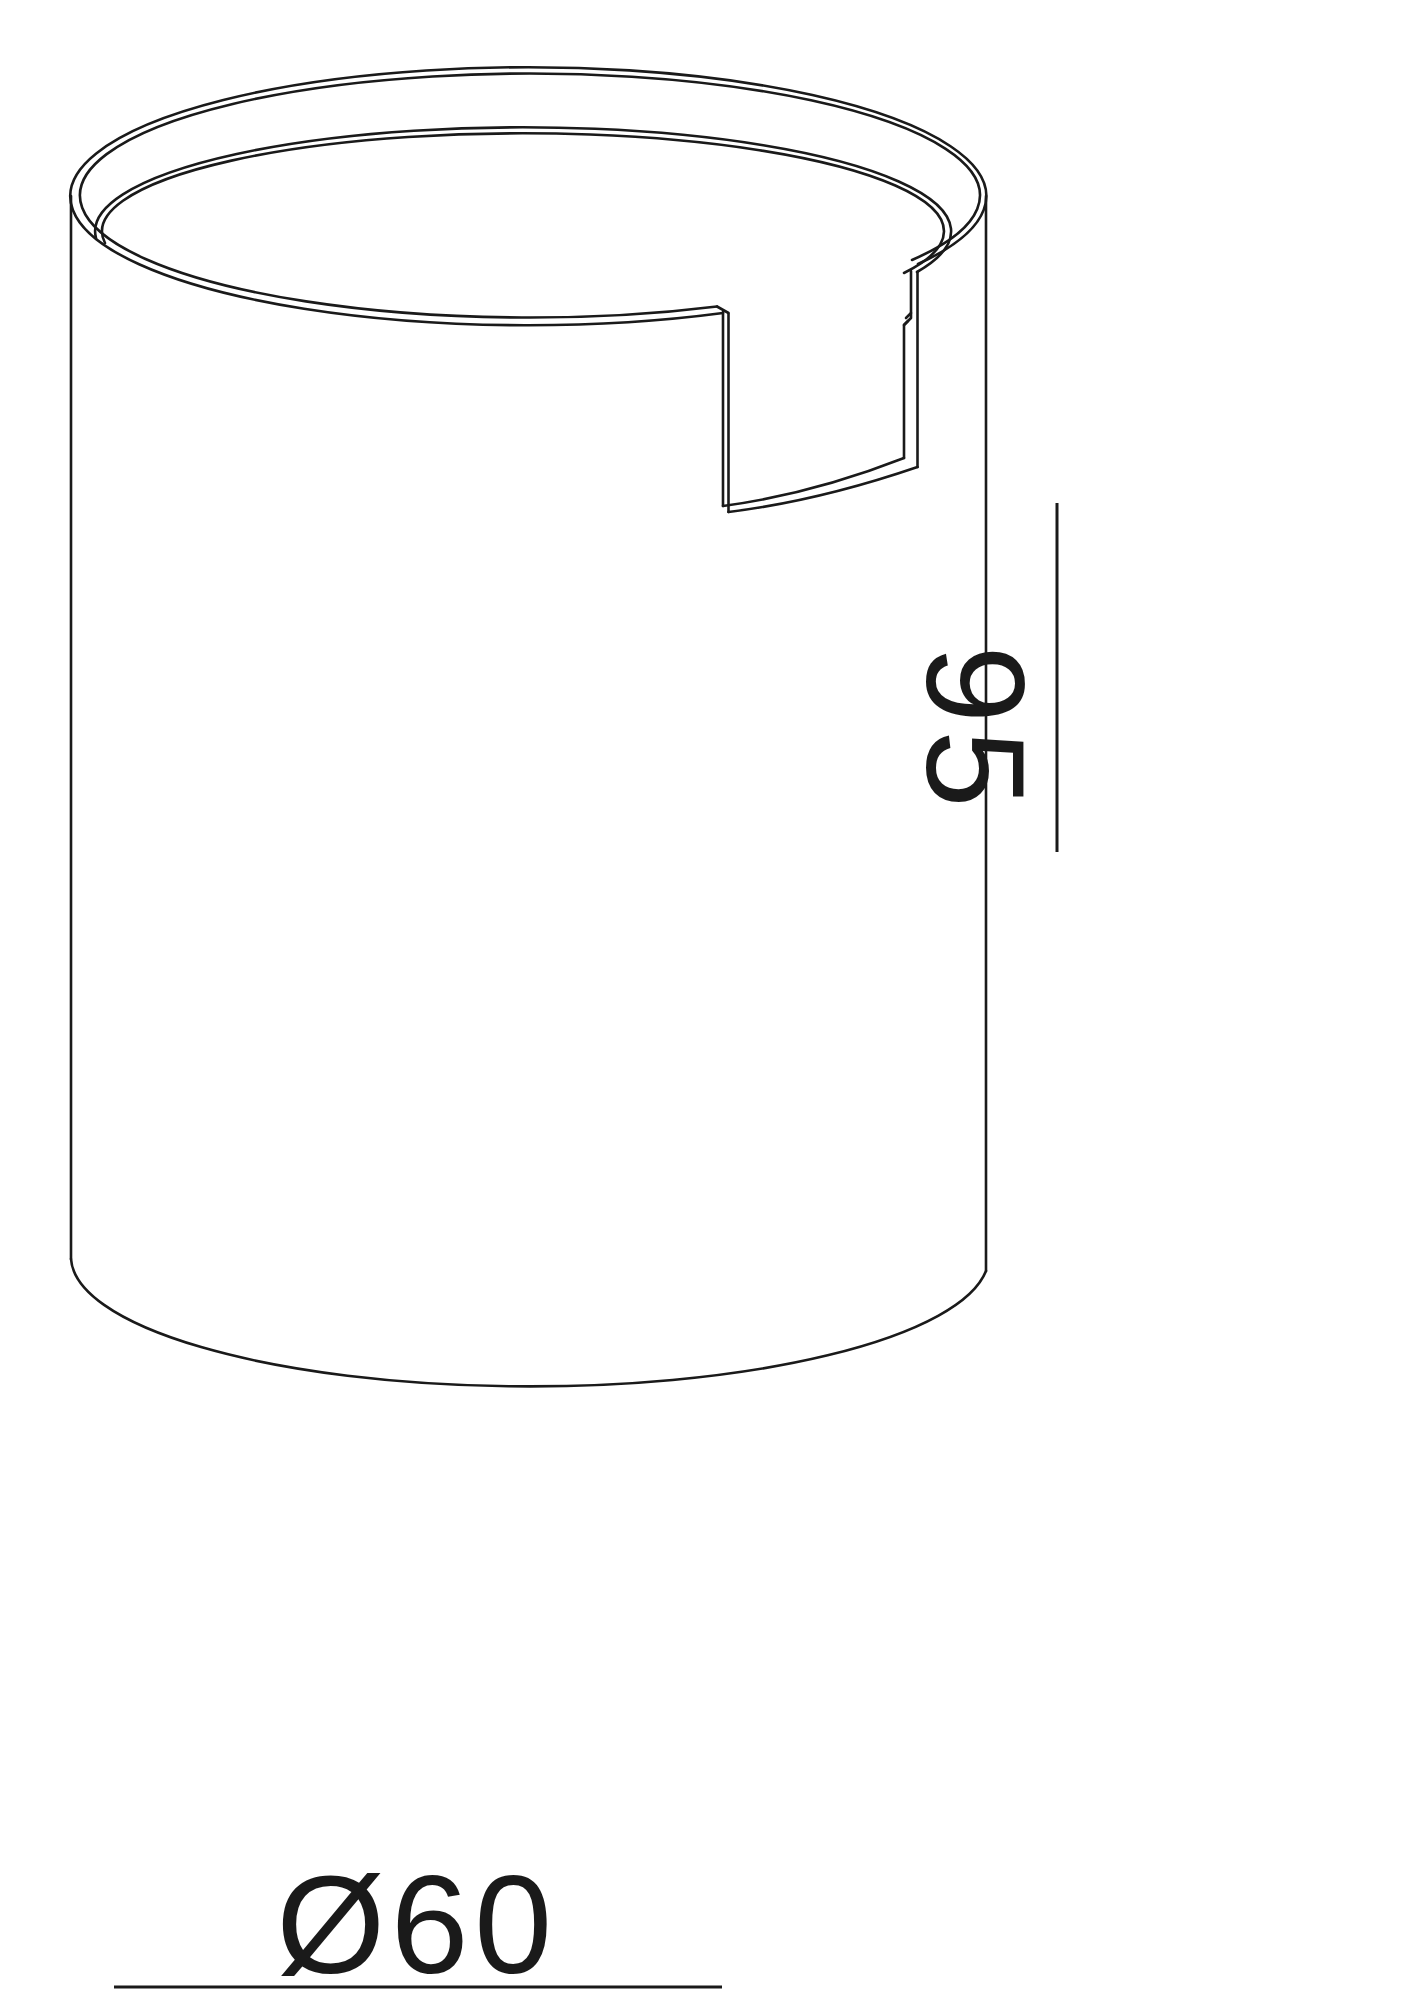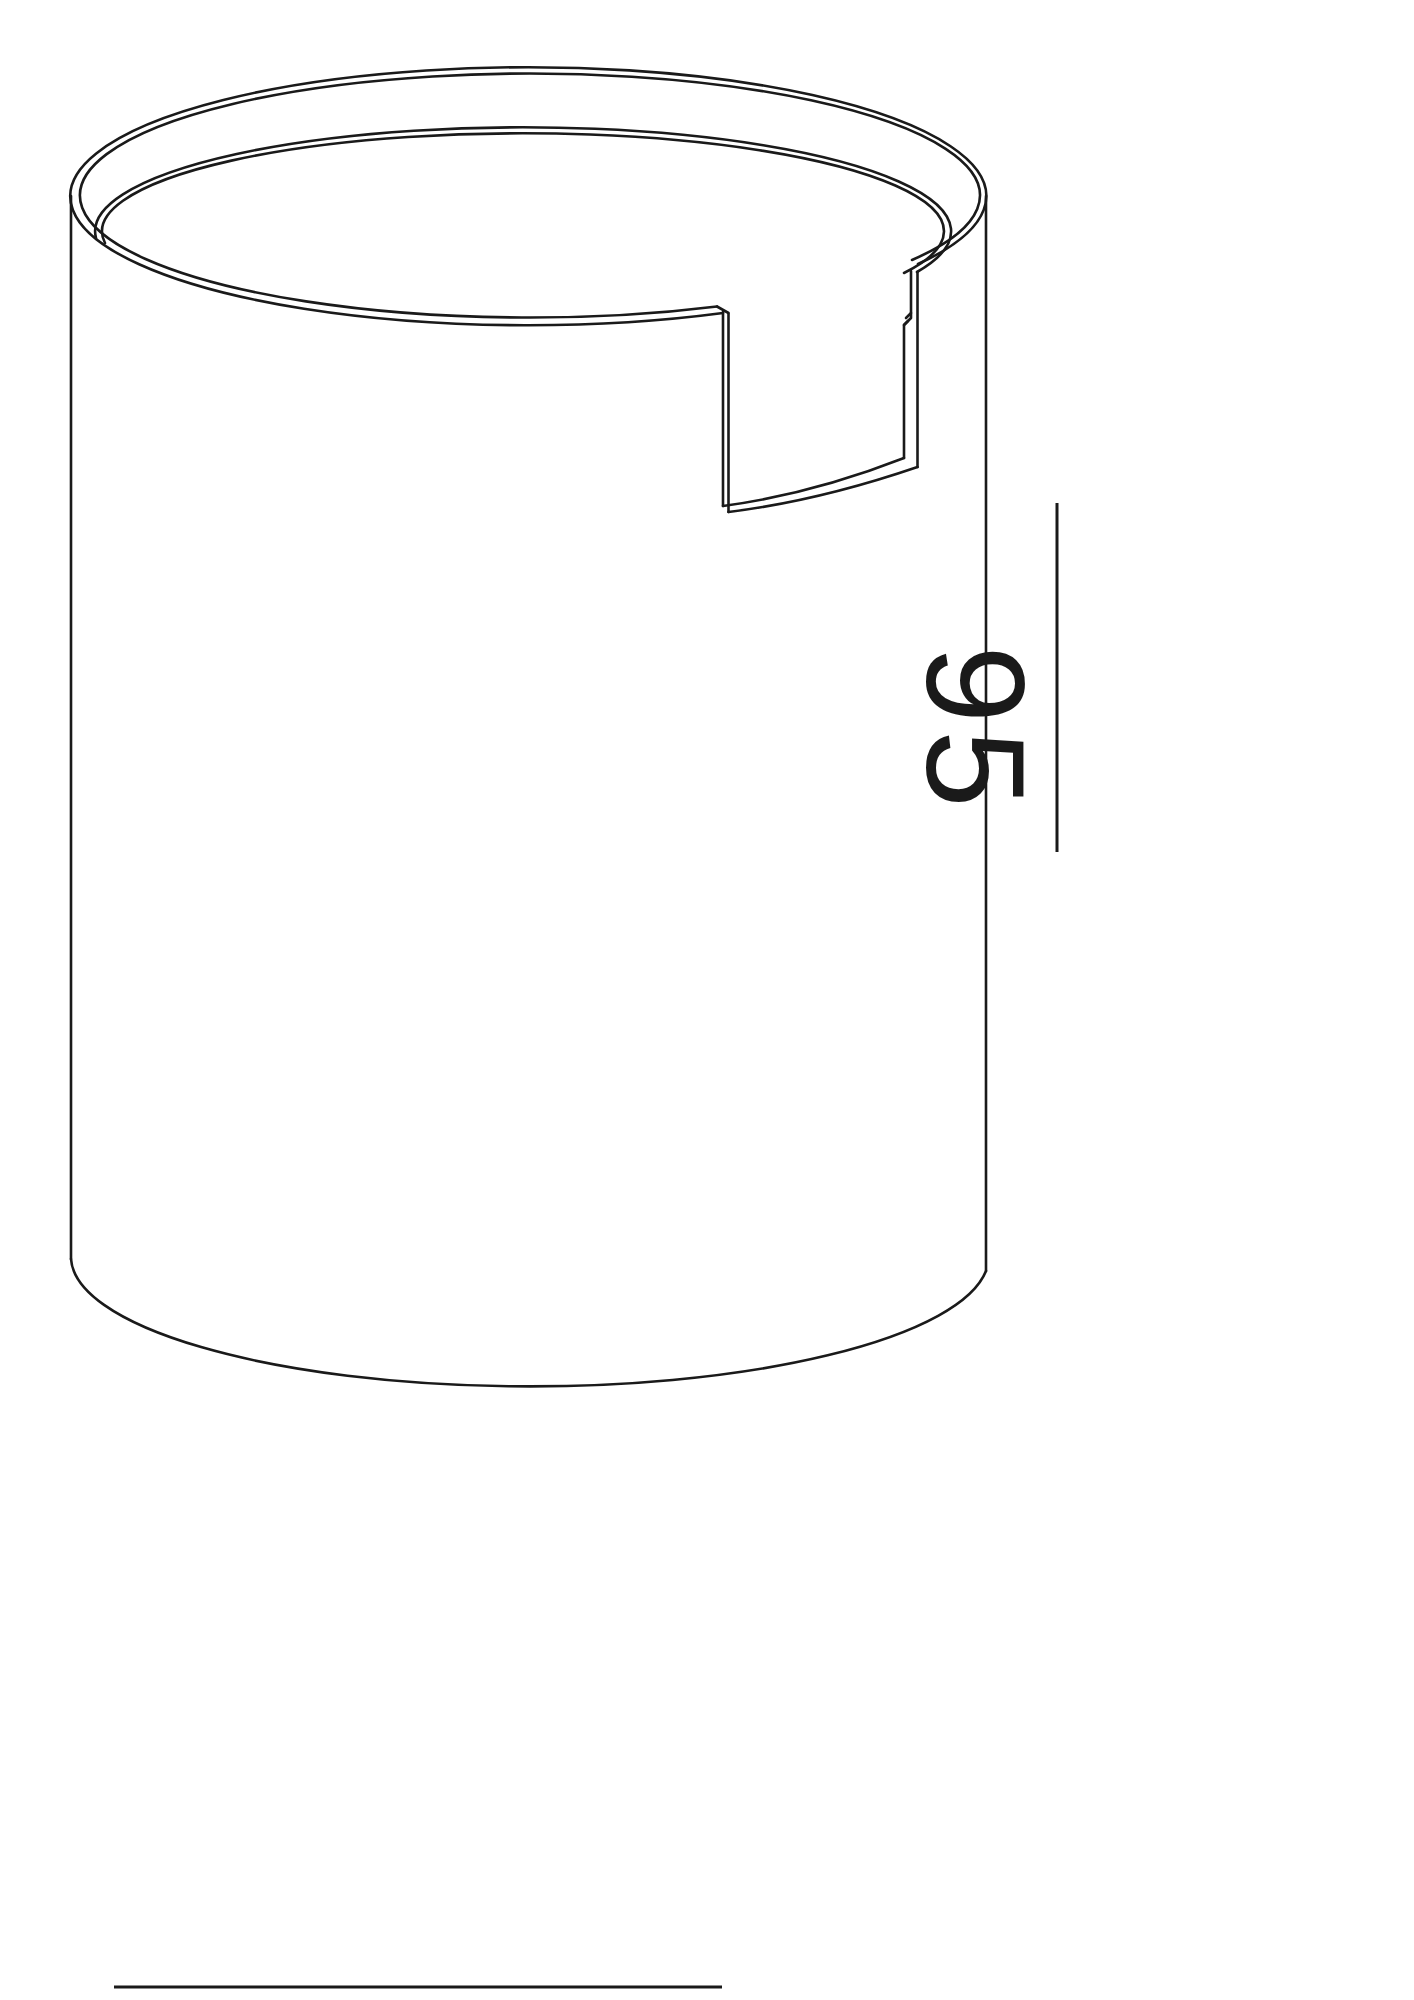--- a/index.html
+++ b/index.html
@@ -74,14 +74,15 @@
     </g>
 
     <g>
       <line class="dim" x1="1057" y1="503" x2="1057" y2="852"></line>
       <line class="dim" x1="114" y1="1987" x2="722" y2="1987"></line>
     </g>
   </svg>
 
   <div class="dim-label height">95</div>
 
+  <div class="dim-label diameter">Ø60</div>
 
 </div>
 
 </body></html>

